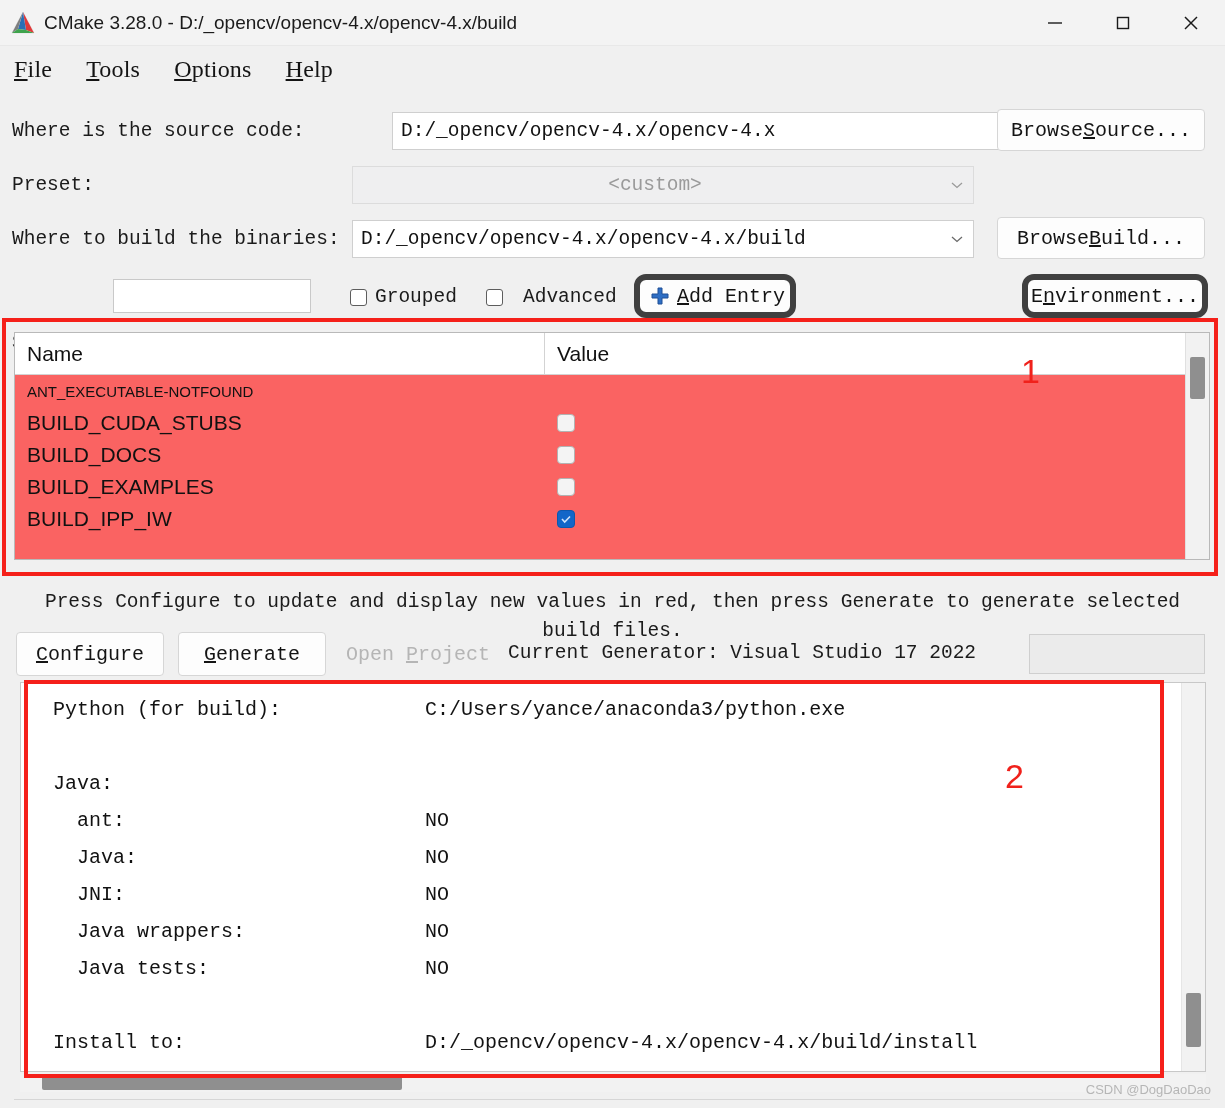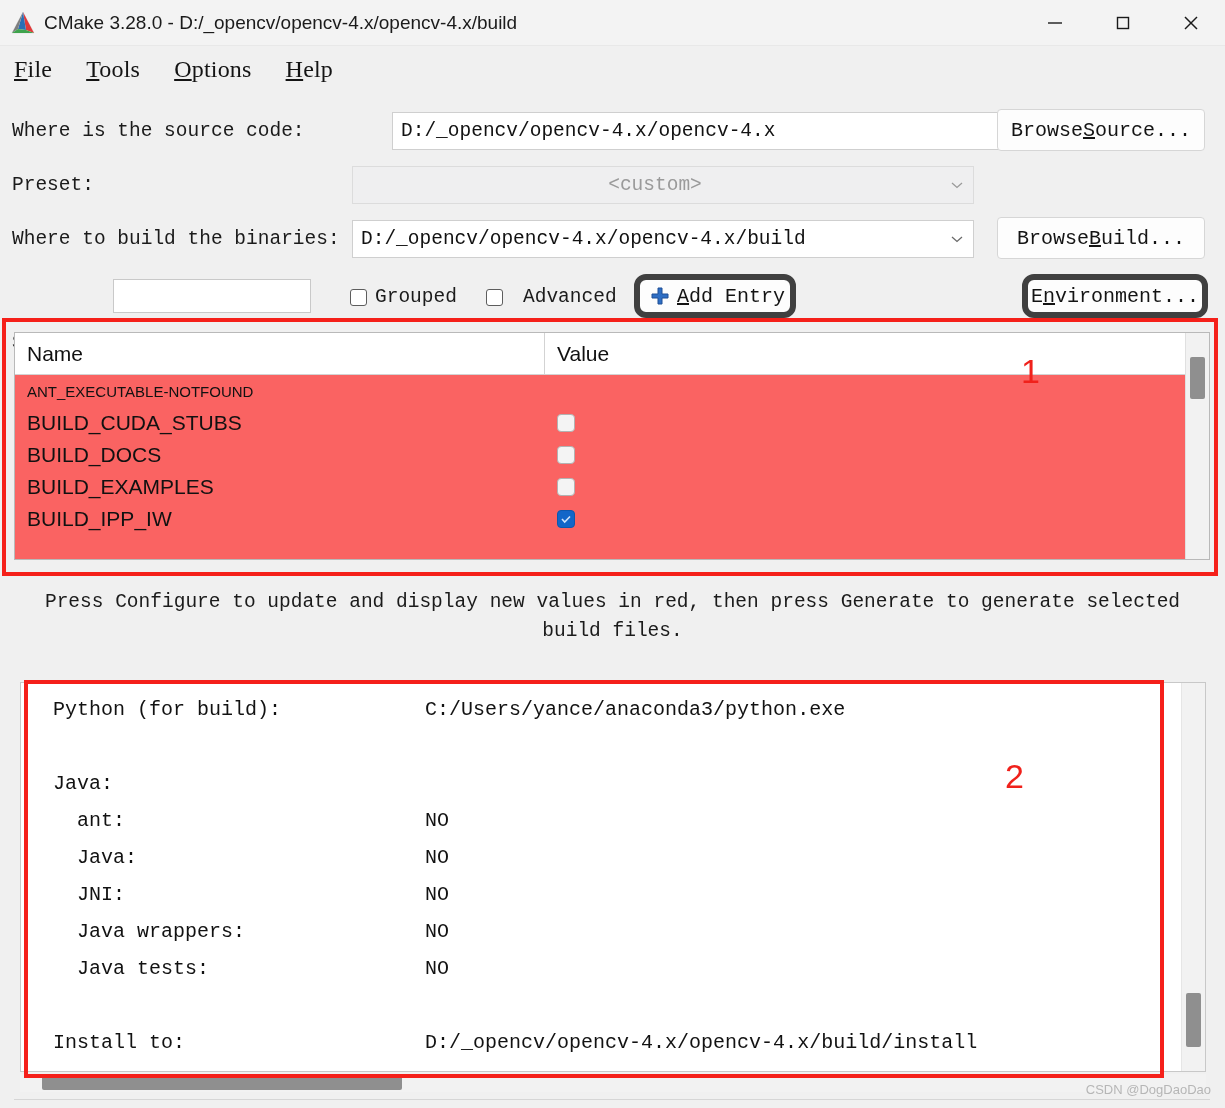--- a/index.html
+++ b/index.html
@@ -366,20 +366,33 @@
     <div class="cache-scroll">
       <div class="thumb"></div>
     </div>
   </div>
 
   <div class="hint">
     <div>Press Configure to update and display new values in red, then press Generate to generate selected</div>
     <div>build files.</div>
   </div>
 
+  <div class="actions">
+    <div class="act-btn" style="left:16px; width:148px;">
+      <span><u>C</u><span>onfigure</span></span>
+    </div>
+    <div class="act-btn" style="left:178px; width:148px;">
+      <span><u>G</u><span>enerate</span></span>
+    </div>
+    <div class="act-btn disabled" style="left:340px; width:156px;">
+      <span><span>Open </span><u>P</u><span>roject</span></span>
+    </div>
+    <div class="gen-text">Current Generator: Visual Studio 17 2022</div>
+    <div class="progress-box"></div>
+  </div>
 
   <div class="log-panel">
     <div class="log-text">  Python (for build):            C:/Users/yance/anaconda3/python.exe
 
   Java:
     ant:                         NO
     Java:                        NO
     JNI:                         NO
     Java wrappers:               NO
     Java tests:                  NO

